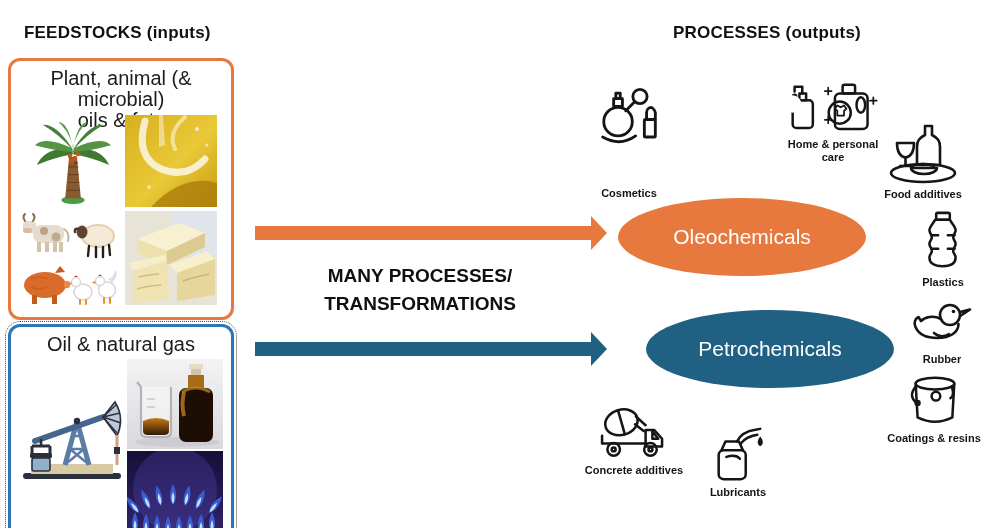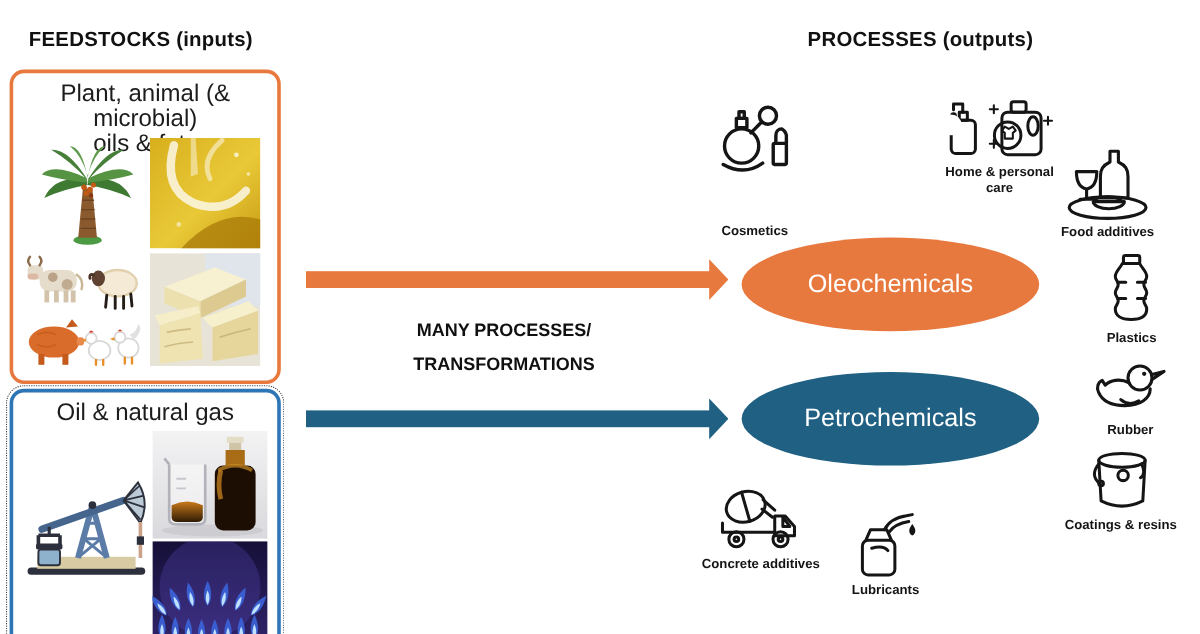--- a/index.html
+++ b/index.html
@@ -9,26 +9,26 @@
 
   .section-title{font-size:17px;font-weight:800;letter-spacing:.2px;color:#111;white-space:nowrap;}
 
   
   .fbox{position:absolute;left:8px;width:226px;background:#fff;border-radius:12px;box-sizing:border-box;}
   .plant-box{top:42px;height:262px;border:3px solid #E8793E;}
   .oil-box{top:308px;height:216px;border:3px solid #2E75B6;outline:1px dotted #4a4a4a;outline-offset:2px;}
   .box-caption{margin-top:7px;text-align:center;font-size:20px;line-height:21px;color:#1c1c1c;}
 
   
-  .process-label{left:240px;top:246px;width:360px;text-align:center;font-size:15px;line-height:28px;
+  .process-label{left:240px;top:246px;width:360px;text-align:center;font-size:19px;line-height:28px;
                  font-weight:800;color:#101010;}
   .oval{position:absolute;width:248px;height:78px;border-radius:50%;display:flex;align-items:center;
         justify-content:center;color:#fff;font-size:21px;}
   .oleo{left:618px;top:182px;background:#E8793E;}
-  .petro{left:618px;top:294px;background:#1F6083;}
+  .petro{left:646px;top:294px;background:#1F6083;}
 
   
   .product{position:absolute;display:flex;flex-direction:column;align-items:center;}
   .product svg{display:block;}
   .product-label{margin-top:3px;font-size:11px;font-weight:700;color:#141414;text-align:center;line-height:13px;}
 
   .ico{stroke:#151515;fill:none;stroke-width:2.6;stroke-linecap:round;stroke-linejoin:round;}
   .ico-thin{stroke:#151515;fill:none;stroke-width:1.8;stroke-linecap:round;stroke-linejoin:round;}
 </style>
 </head>

